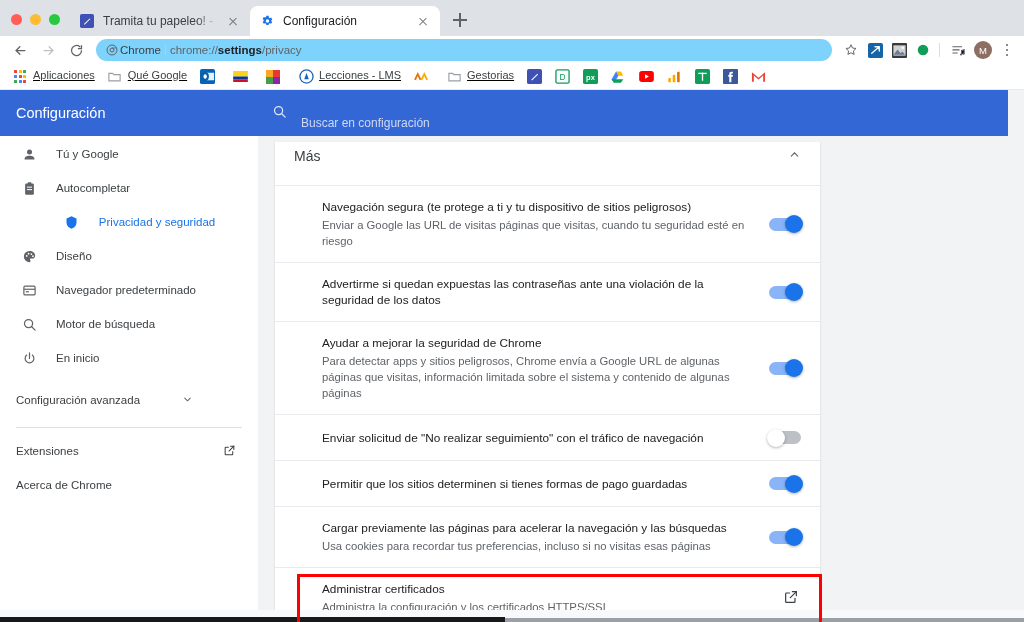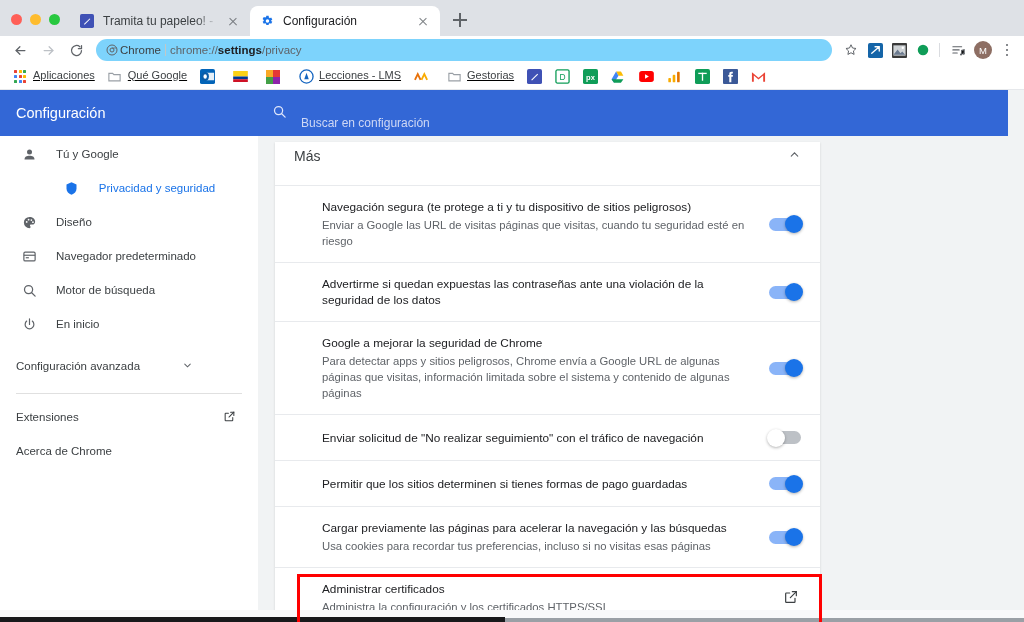--- a/index.html
+++ b/index.html
@@ -452,20 +452,31 @@
       <div class="nav-item">
         <span class="nav-ico">
           <svg width="15" height="15" viewBox="0 0 24 24" fill="#5f6368">
               <circle cx="12" cy="8" r="4"></circle>
               <path d="M4 20c0-4.4 3.6-6 8-6s8 1.6 8 6z"></path>
             </svg>
         </span>
         <span>Tú y Google</span>
       </div>
 
+      <div class="nav-item">
+        <span class="nav-ico">
+          <svg width="15" height="15" viewBox="0 0 24 24" fill="#5f6368">
+              <rect x="5" y="4" width="14" height="18" rx="2"></rect>
+              <rect x="9" y="2" width="6" height="4" rx="1" fill="#5f6368"></rect>
+              <rect x="8" y="9" width="8" height="1.6" fill="#fff"></rect>
+              <rect x="8" y="13" width="8" height="1.6" fill="#fff"></rect>
+            </svg>
+        </span>
+        <span>Autocompletar</span>
+      </div>
 
       <div class="nav-item selected">
         <span class="nav-ico">
           <svg width="15" height="15" viewBox="0 0 24 24" fill="#1a73e8">
               <path d="M12 2 L20 5.5 V12 c0 5-3.5 8.7-8 10-4.5-1.3-8-5-8-10V5.5z"></path>
             </svg>
         </span>
         <span>Privacidad y seguridad</span>
       </div>
 
@@ -566,21 +577,21 @@
           <div class="row-text">
             <div class="row-title">Advertirme si quedan expuestas las contraseñas ante una violación de la seguridad de los datos</div>
           </div>
           <span class="toggle on">
               <span class="knob"></span>
             </span>
         </div>
 
         <div class="row">
           <div class="row-text">
-            <div class="row-title">Google a mejorar la seguridad de Chrome</div>
+            <div class="row-title">Ayudar a mejorar la seguridad de Chrome</div>
             <div class="row-sub">Para detectar apps y sitios peligrosos, Chrome envía a Google URL de algunas páginas que visitas, información limitada sobre el sistema y contenido de algunas páginas</div>
           </div>
           <span class="toggle on">
               <span class="knob"></span>
             </span>
         </div>
 
         <div class="row">
           <div class="row-text">
             <div class="row-title">Enviar solicitud de "No realizar seguimiento" con el tráfico de navegación</div>

